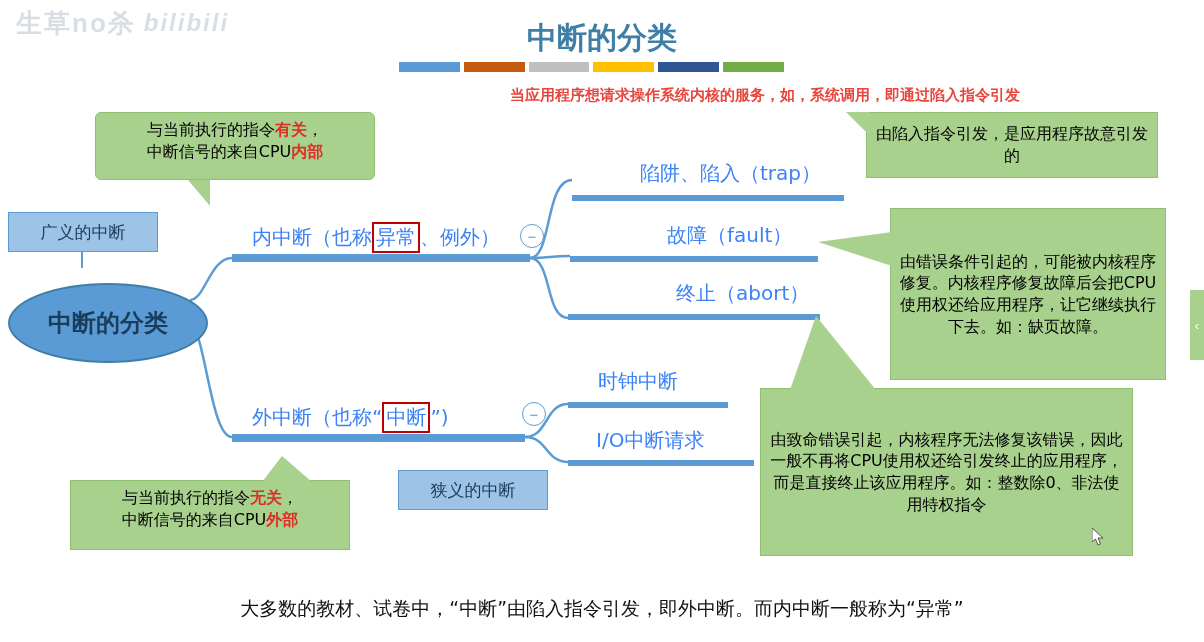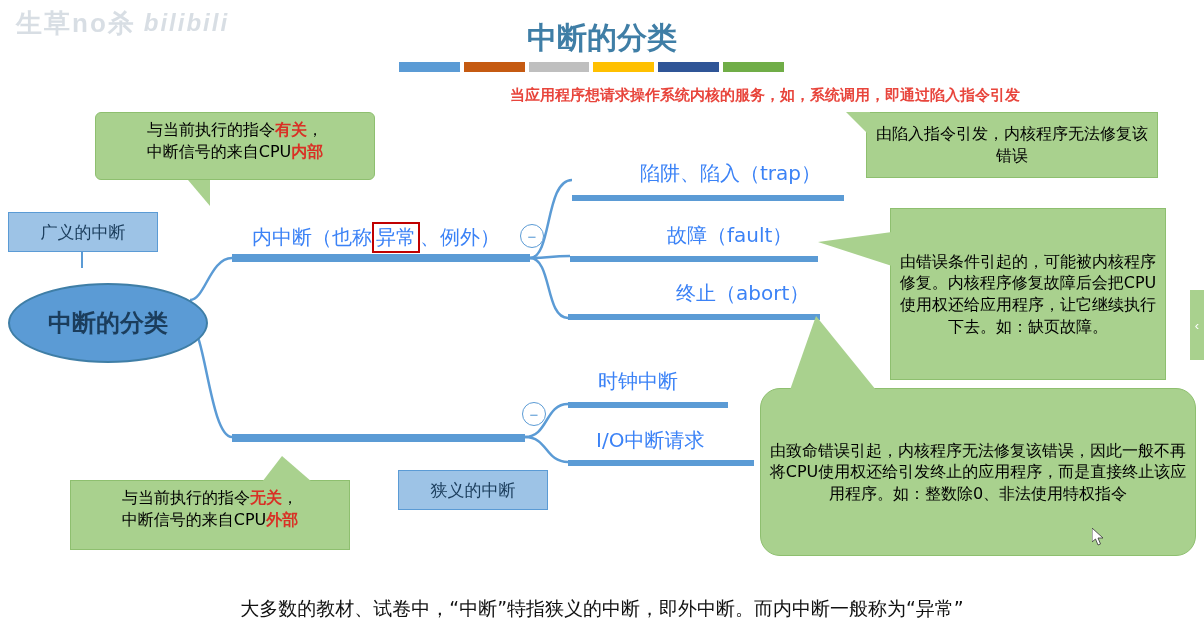--- a/index.html
+++ b/index.html
@@ -175,20 +175,23 @@
   <div class="abs node-text" style="left:667px;top:222px;">
     <span>故障（fault）</span>
   </div>
   <div class="abs branch-bar thin" style="left:570px;top:256px;width:248px;"></div>
 
   <div class="abs node-text" style="left:676px;top:280px;">
     <span>终止（abort）</span>
   </div>
   <div class="abs branch-bar thin" style="left:568px;top:314px;width:252px;"></div>
 
+  <div class="abs node-text" style="left:252px;top:402px;">
+    <span>外中断（也称“</span><span class="boxed">中断</span><span>”)</span>
+  </div>
   <div class="abs branch-bar" style="left:232px;top:434px;width:293px;"></div>
   <div class="abs collapse" style="left:522px;top:402px;">
     <span>−</span>
   </div>
 
   <div class="abs node-text" style="left:598px;top:368px;">
     <span>时钟中断</span>
   </div>
   <div class="abs branch-bar thin" style="left:568px;top:402px;width:160px;"></div>
 
@@ -201,30 +204,30 @@
     <div>
       <span>与当前执行的指令</span><span class="red-t">有关</span><span>，</span>
     </div>
     <div>
       <span>中断信号的来自CPU</span><span class="red-t">内部</span>
     </div>
   </div>
   <div class="abs tri" style="left:188px;top:180px;border-left:22px solid transparent;border-right:0 solid transparent;border-top:26px solid #a9d18e;"></div>
 
   <div class="abs green-box" style="left:866px;top:112px;width:292px;height:66px;display:flex;align-items:center;justify-content:center;">
-    <span>由陷入指令引发，内核程序无法修复该错误</span>
+    <span>由陷入指令引发，是应用程序故意引发的</span>
   </div>
   <div class="abs tri" style="left:846px;top:112px;border-top:0 solid transparent;border-bottom:24px solid transparent;border-right:24px solid #a9d18e;"></div>
 
   <div class="abs green-box" style="left:890px;top:208px;width:276px;height:172px;display:flex;align-items:center;justify-content:center;">
     <span>由错误条件引起的，可能被内核程序修复。内核程序修复故障后会把CPU使用权还给应用程序，让它继续执行下去。如：缺页故障。</span>
   </div>
   <div class="abs tri" style="left:818px;top:232px;border-top:10px solid transparent;border-bottom:24px solid transparent;border-right:74px solid #a9d18e;"></div>
 
-  <div class="abs green-box" style="left:760px;top:388px;width:436px;height:168px;display:flex;align-items:center;justify-content:center;border-radius:20px;">
+  <div class="abs green-box" style="left:760px;top:388px;width:373px;height:168px;display:flex;align-items:center;justify-content:center;">
     <span>由致命错误引起，内核程序无法修复该错误，因此一般不再将CPU使用权还给引发终止的应用程序，而是直接终止该应用程序。如：整数除0、非法使用特权指令</span>
   </div>
   <div class="abs tri" style="left:790px;top:316px;border-left:26px solid transparent;border-right:60px solid transparent;border-bottom:74px solid #a9d18e;"></div>
 
   <div class="abs green-box" style="left:70px;top:480px;width:280px;height:70px;">
     <div>
       <span>与当前执行的指令</span><span class="red-t">无关</span><span>，</span>
     </div>
     <div>
       <span>中断信号的来自CPU</span><span class="red-t">外部</span>
@@ -233,15 +236,15 @@
   <div class="abs tri" style="left:262px;top:456px;border-left:20px solid transparent;border-right:30px solid transparent;border-bottom:26px solid #a9d18e;"></div>
 
   <div class="abs side-arrow">
     <span>‹</span>
   </div>
 
   <svg class="abs cursor" style="left:1092px;top:528px;" viewBox="0 0 12 18">
     <polygon points="0,0 0,14 3.5,11 6,17 8.5,16 6,10 11,10" fill="#ffffff" stroke="#333" stroke-width="0.8"></polygon>
   </svg>
 
-  <div class="abs bottom-text">大多数的教材、试卷中，“中断”特指狭义的中断，即外中断。而内中断一般称为“异常”</div>
+  <div class="abs bottom-text">大多数的教材、试卷中，“中断”由陷入指令引发，即外中断。而内中断一般称为“异常”</div>
 
 </div>
 
 </body></html>

